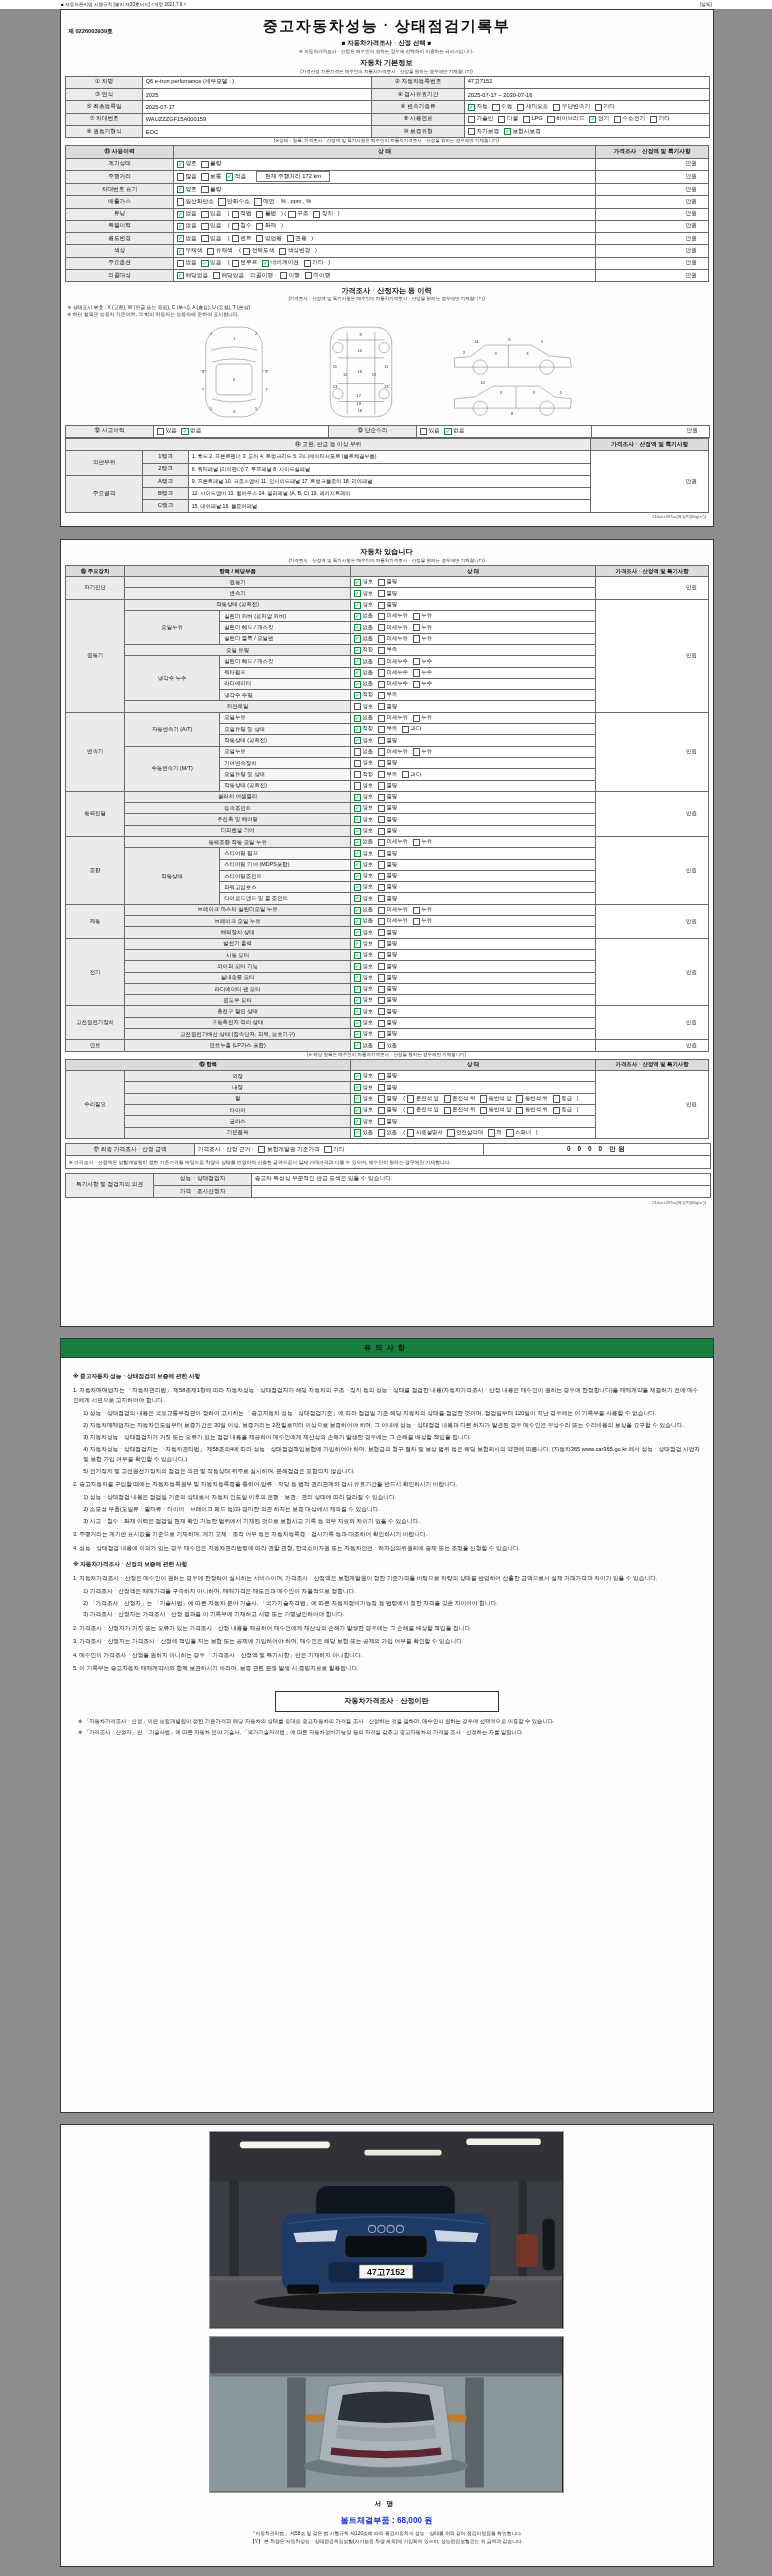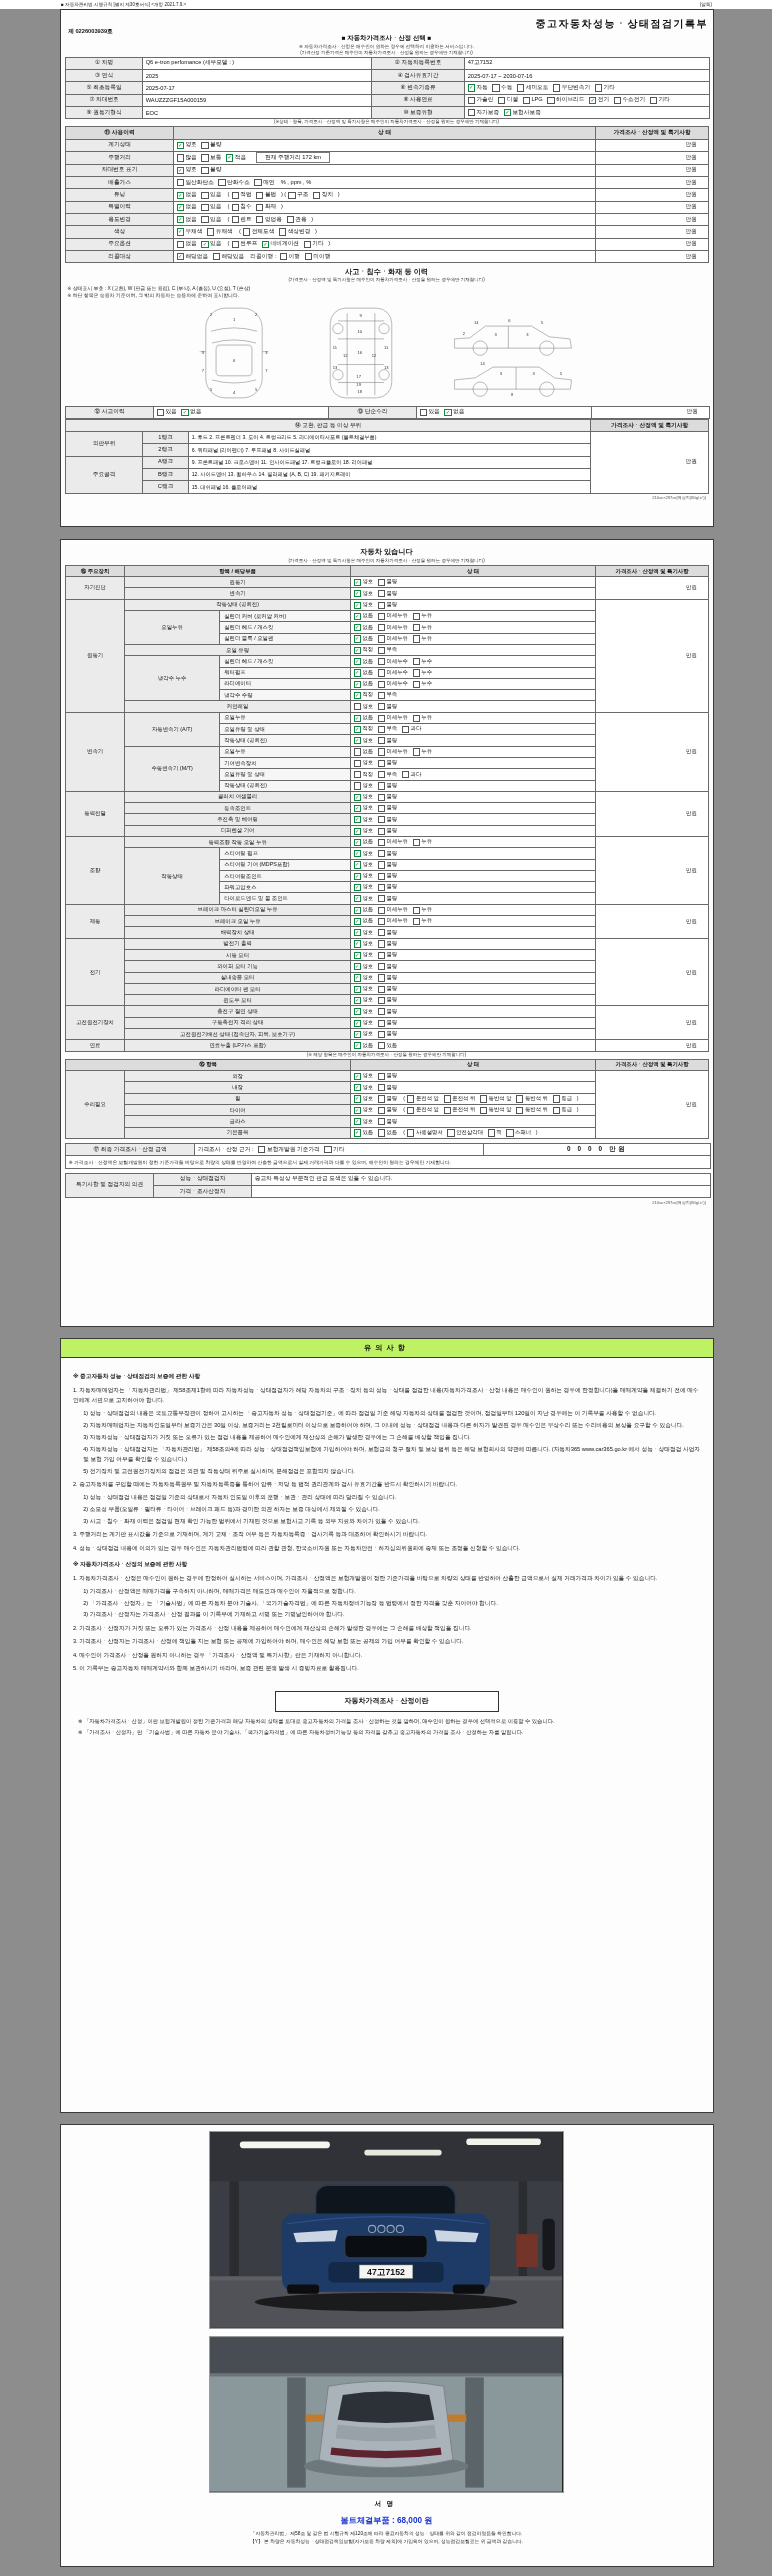--- a/index.html
+++ b/index.html
@@ -3,21 +3,21 @@
 <meta charset="utf-8">
 <style>
   html,body{margin:0;padding:0;background:#8d8d8d;font-family:"Liberation Sans","DejaVu Sans",sans-serif;color:#111;}
   body{width:773px;height:2576px;overflow:hidden;position:relative;}
   .topstrip{background:#fff;height:9.3px;font-size:4.6px;color:#222;display:flex;justify-content:space-between;align-items:center;padding:0 61px;}
   .card{width:654px;margin:0 auto;background:#fdfdfd;border:0.5px solid #3a3a3a;box-sizing:border-box;padding:4.1px 4.6px 5.2px;position:relative;}
   .gap{height:11.3px;}
   
   .hdr{position:relative;padding:3.1px 0 1px;}
   .doc-no{position:absolute;left:3.1px;top:13.4px;font-size:5.7px;font-weight:bold;}
-  .doc-title{text-align:right;font-size:10px;font-weight:bold;letter-spacing:1.5px;}
+  .doc-title{text-align:center;font-size:15px;font-weight:bold;letter-spacing:1.5px;}
   .doc-sub{text-align:center;font-size:6.4px;font-weight:bold;margin-top:2.1px;}
   .doc-subnote{text-align:center;font-size:4.6px;color:#333;margin-top:1px;}
   .sechead{text-align:center;font-weight:bold;font-size:7.2px;padding:3.6px 0 0.5px;}
   .secnote{text-align:center;font-size:4.5px;color:#333;padding-bottom:2.1px;}
   .legend{font-size:4.9px;color:#222;padding:0.5px 2.1px;}
   
   table.grid{width:644px;border-collapse:collapse;table-layout:fixed;background:#fff;margin:0 auto;}
   .grid td{border:0.5px solid #6a6a6a;font-size:5.7px;padding:0.5px 2.6px;height:10.3px;vertical-align:middle;text-align:left;word-break:keep-all;overflow:hidden;}
   .grid.small td{font-size:5.4px;height:9.3px;}
   td.lbl{background:#ebebeb;text-align:center;}
@@ -31,21 +31,21 @@
   .cb.on{color:#0d8a3e;border-color:#0d8a3e;font-weight:bold;}
   .opt{margin-right:4.6px;white-space:nowrap;}
   .optxt{margin-right:2.1px;color:#222;}
   .valbox{display:inline-block;border:0.5px solid #777;padding:0.5px 8.2px;margin-left:5.2px;background:#fff;}
   .pre{margin-right:3.1px;}
   .paper{text-align:right;font-size:4.1px;color:#555;padding:1.5px 2.1px 0;}
   
   .diag-row{display:flex;justify-content:center;gap:29px;align-items:center;padding:4.1px 0 3.1px;}
   .diag-row svg{display:block;}
   
-  .band{border-bottom:0.5px solid #3a3a3a;text-align:center;font-weight:bold;font-size:7.2px;letter-spacing:4.1px;padding:4.1px 0;background:#bef264;}
+  .band{border-bottom:0.5px solid #3a3a3a;text-align:center;font-weight:bold;font-size:7.2px;letter-spacing:4.1px;padding:4.1px 0;background:#15803d;}
   .notice-body{padding:7.2px 12.4px 3.1px;font-size:5.7px;line-height:1.8;}
   .nh{font-weight:bold;margin:6.2px 0 2.1px;}
   .nn{margin:3.1px 0;}
   .ns{margin:1.5px 0 1.5px 10.3px;}
   .pbox{width:222px;margin:11.3px auto 5.2px;border:0.8px solid #333;text-align:center;font-weight:bold;padding:4.6px 0;font-size:7px;background:#fff;}
   .pbox-lines{font-size:5.3px;line-height:1.65;padding:0 17.5px 5.2px;color:#222;}
   .pbox-lines div{margin:2.1px 0;}
   
   .photo-wrap{width:353px;margin:6.2px auto;border:0.5px solid #9a9a9a;background:#222;line-height:0;}
   .sign-title{text-align:center;font-weight:bold;font-size:6.7px;letter-spacing:5.2px;margin-top:7.2px;}
@@ -63,20 +63,21 @@
 </div>
 
 <div class="card" style="min-height:518px">
   <div class="hdr">
     <div class="doc-no">제 0226003939호</div>
     <div class="doc-title">중고자동차성능ㆍ상태점검기록부</div>
     <div class="doc-sub">■ 자동차가격조사ㆍ산정 선택 ■</div>
     <div class="doc-subnote">※ 자동차가격조사ㆍ산정은 매수인이 원하는 경우에 선택하여 이용하는 서비스입니다.</div>
   </div>
 
+  <div class="sechead">자동차 기본정보</div>
   <div class="secnote">(가격산정 기준가격은 매수인이 자동차가격조사ㆍ산정을 원하는 경우에만 기재합니다)</div>
   <div>
       <table class="grid">
         <colgroup>
           <col style="width: 77px;">
           <col style="width: 229px;">
           <col style="width: 93px;">
           <col style="width: 245px;">
         </colgroup>
         <tbody>
@@ -175,21 +176,21 @@
           </tr>
           <tr>
             <td class="lbl"><span>리콜대상</span></td>
             <td><span class="opt"><span class="cb on">✓</span>해당없음</span><span class="opt"><span class="cb">&nbsp;</span>해당있음</span><span class="optxt">      리콜이행 : </span><span class="opt"><span class="cb">&nbsp;</span>이행</span><span class="opt"><span class="cb">&nbsp;</span>미이행</span></td>
             <td class="price"><span>만원</span></td>
           </tr>
         </tbody>
       </table>
     </div>
 
-  <div class="sechead">사고ㆍ침수ㆍ화재 등 이력</div>
+  <div class="sechead">가격조사ㆍ산정자는 등 이력</div>
   <div class="secnote">(가격조사ㆍ산정액 및 특기사항은 매수인이 자동차가격조사ㆍ산정을 원하는 경우에만 기재합니다)</div>
   <div class="legend">※ 상태표시 부호 :  X (교환),  W (판금 또는 용접),  C (부식),  A (흠집),  U (요철),  T (손상)</div>
   <div class="legend">※ 하단 항목은 승용차 기준이며, 그 밖의 자동차는 승용차에 준하여 표시합니다.</div>
 
   <div class="diag-row">
     <svg width="88" height="100" viewBox="0 0 170 195">
       <rect x="30" y="10" width="110" height="175" rx="38" class="dln"></rect>
       <path d="M40 55 Q85 42 130 55" class="dln"></path>
       <path d="M42 78 Q85 66 128 78" class="dln"></path>
       <rect x="50" y="82" width="70" height="60" rx="8" class="dln"></rect>

